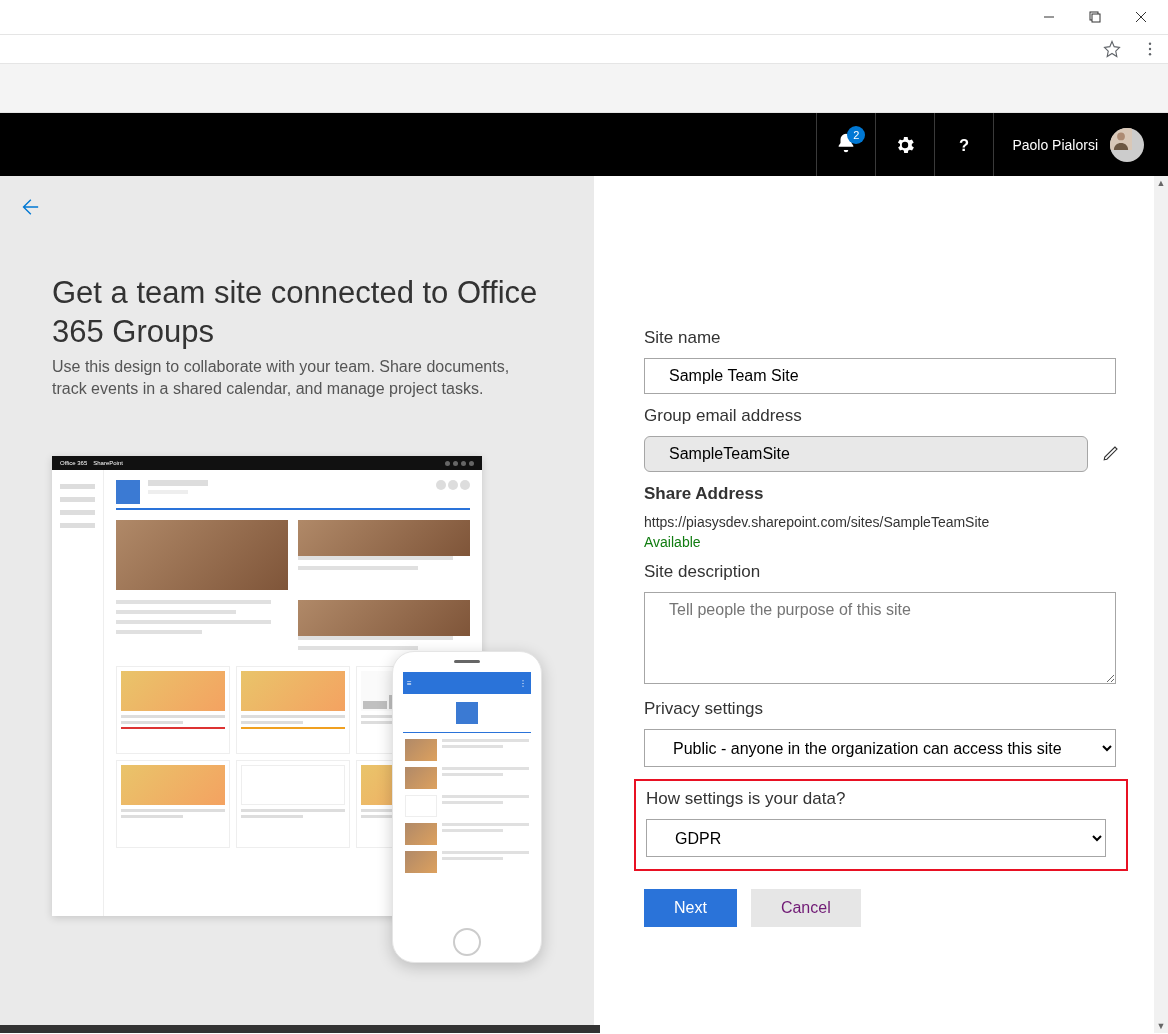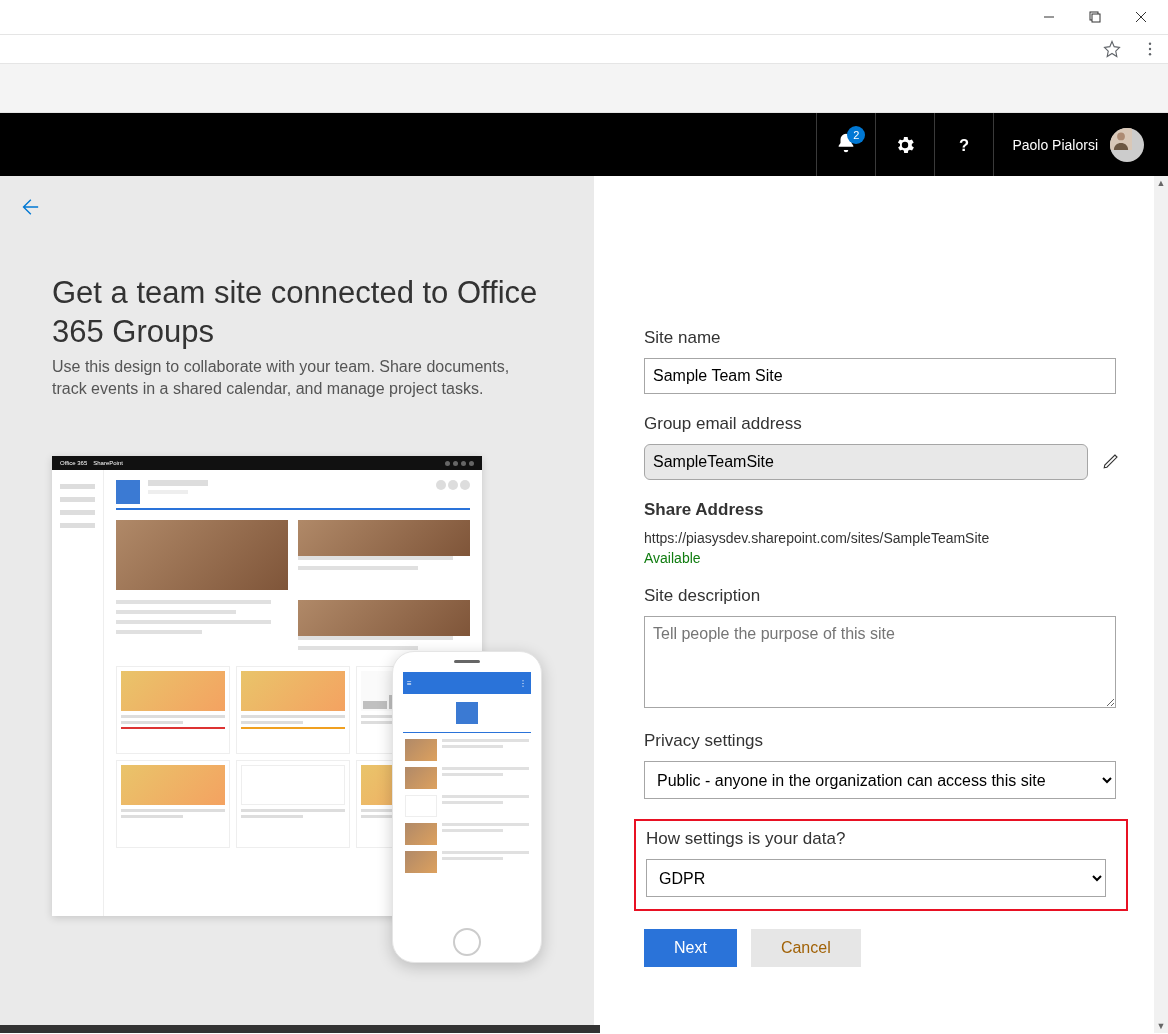--- a/index.html
+++ b/index.html
@@ -76,39 +76,39 @@
 .phone .p-item{display:flex;gap:5px;margin-bottom:6px;}
 .phone .p-item .th{width:32px;height:22px;background:linear-gradient(135deg,#b08968,#dda15e);}
 .phone .p-item .tx{flex:1;}
 .phone .p-item .tx .l{height:3px;background:#e0e0e0;margin-bottom:3px;}
 
 .right { flex: 1; background: #fff; padding: 152px 40px 20px 50px; position: relative; }
 .right .scrollbar { position:absolute; right:0; top:0; bottom:0; width:14px; background:#f1f1f1; display:flex; flex-direction:column; justify-content:space-between; align-items:center;}
 .right .scrollbar .arr{height:14px;width:100%;display:flex;align-items:center;justify-content:center;color:#666;font-size:9px;cursor:pointer;}
 
 .field-label { font-size: 17px; font-weight: 400; color: #333; margin-bottom: 10px; display: block; }
-.field-wrap { margin-bottom: 20px; }
-.text-input, .textarea, .select { width: 472px; border: 1px solid #a6a6a6; padding: 8px 8px; font-size: 16px; font-family: inherit; background:#fff; }
+.field-wrap { margin-bottom: 12px; }
+.text-input, .textarea, .select { width: 472px; border: 1px solid #a6a6a6; padding: 8px 24px; font-size: 16px; font-family: inherit; background:#fff; }
 .text-input[readonly]{ background:#e8e8e8;border-radius:6px;}
 .textarea { height: 92px; resize: both; }
 .select{ height:38px; }
 
 .email-row { display:flex; align-items:center; gap:14px;}
 .edit-pencil { cursor:pointer; }
 .edit-pencil svg{width:18px;height:18px;stroke:#333;fill:none;}
 
 .addr-url { font-size:14px; margin-bottom:4px; }
 .addr-avail { font-size:14px; color:#107c10; }
 
 .highlight-box { border: 2px solid #e81123; padding: 8px 10px 12px 10px; margin-left:-10px; width: 494px; margin-bottom: 18px; }
 
 .buttons { display: flex; gap: 14px; margin-top: 6px; }
 .btn { padding: 10px 30px; font-size: 16px; border: none; cursor: pointer; }
 .btn.primary { background: #2a73d9; color: #fff; }
-.btn.secondary { background: #e6e6e6; color: #a16207; }
+.btn.secondary { background: #e6e6e6; color: #701a75; }
 
 .bottom-dark{position:absolute;bottom:0;left:0;width:600px;height:8px;background:#333;}
 </style>
 </head>
 <body>
 
 <div class="titlebar">
   <div class="win-btn">
       <svg viewBox="0 0 12 12">
         <path d="M1 6h10" stroke="#333" stroke-width="1"></path>

